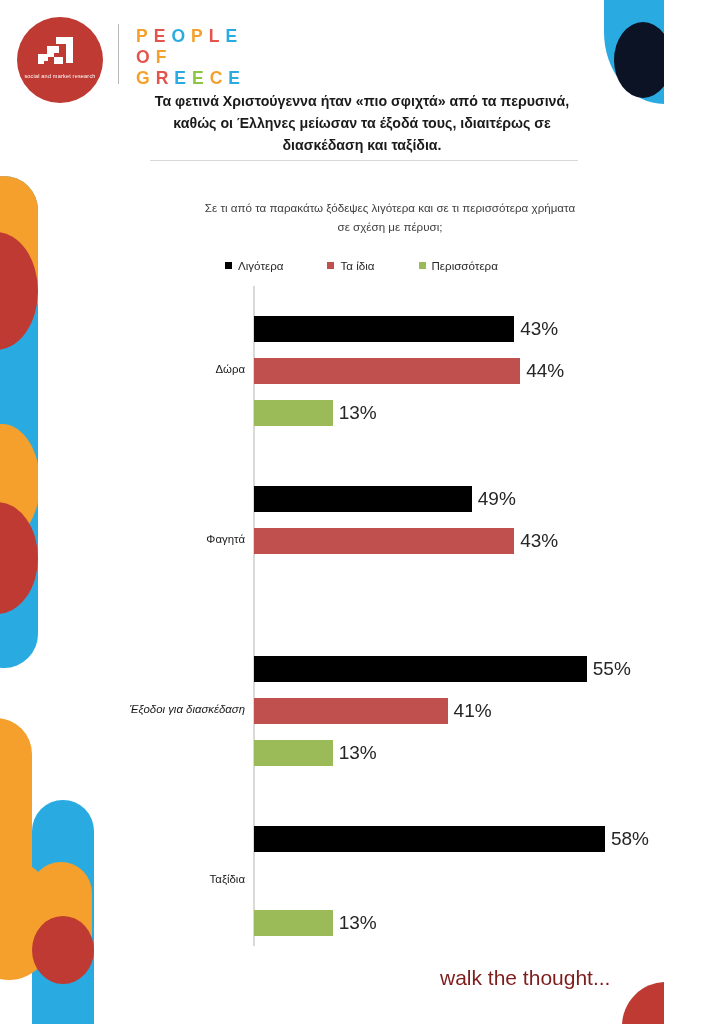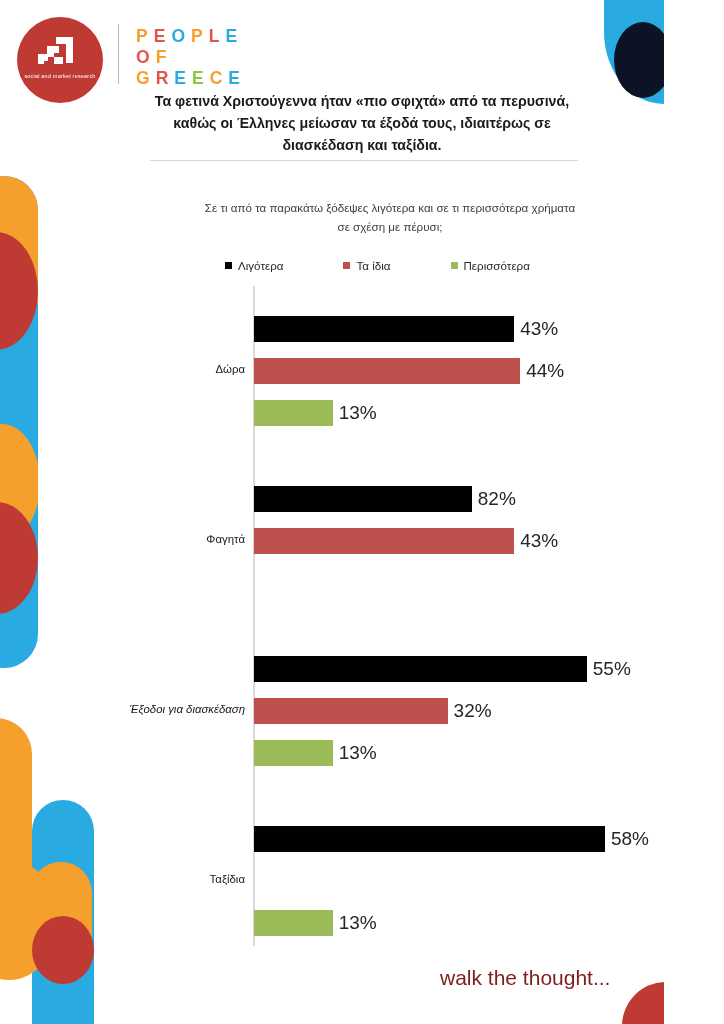--- a/index.html
+++ b/index.html
@@ -152,21 +152,21 @@
 
   
   #chart-question {
     position: absolute; left: 200px; top: 198px; width: 380px;
     text-align: center; color: #3f3f3f;
     font-size: 11.6px; line-height: 19px;
   }
 
   #legend {
     position: absolute; left: 225px; top: 259px; width: 350px;
-    display: flex; justify-content: flex-start; gap: 60px;
+    display: flex; justify-content: flex-start; gap: 44px;
     font-size: 11.6px; color: #2a2a2a;
   }
   .legend-item { display: flex; align-items: center; gap: 6px; white-space: nowrap; }
   .legend-swatch { width: 7px; height: 7px; display: inline-block; }
 
   #plot {
     position: absolute; left: 0; top: 286px; width: 724px; height: 660px;
   }
   #axis-line {
     position: absolute; left: 253px; top: 0; width: 1.5px; height: 660px;
@@ -277,36 +277,36 @@
         </div>
         <div class="bar-row" style="top: 84px; width: 168.65px;">
           <div class="bar" style="width: 78.65px; background: rgb(155, 187, 89);"></div>
           <div class="bar-value" style="left: 78.65px;">13%</div>
         </div>
       </div>
       <div class="group" style="top: 200px; height: 120px;">
         <div class="group-label" style="top: 47px;">Φαγητά</div>
         <div class="bar-row" style="top: 0px; width: 307.8px;">
           <div class="bar" style="width: 217.8px; background: rgb(0, 0, 0);"></div>
-          <div class="bar-value" style="left: 217.8px;">82%</div>
+          <div class="bar-value" style="left: 217.8px;">49%</div>
         </div>
         <div class="bar-row" style="top: 42px; width: 350.15px;">
           <div class="bar" style="width: 260.15px; background: rgb(192, 80, 77);"></div>
           <div class="bar-value" style="left: 260.15px;">43%</div>
         </div>
       </div>
       <div class="group" style="top: 370px; height: 120px;">
         <div class="group-label" style="top: 47px; font-style: italic;">Έξοδοι για διασκέδαση</div>
         <div class="bar-row" style="top: 0px; width: 422.75px;">
           <div class="bar" style="width: 332.75px; background: rgb(0, 0, 0);"></div>
           <div class="bar-value" style="left: 332.75px;">55%</div>
         </div>
         <div class="bar-row" style="top: 42px; width: 283.6px;">
           <div class="bar" style="width: 193.6px; background: rgb(192, 80, 77);"></div>
-          <div class="bar-value" style="left: 193.6px;">32%</div>
+          <div class="bar-value" style="left: 193.6px;">41%</div>
         </div>
         <div class="bar-row" style="top: 84px; width: 168.65px;">
           <div class="bar" style="width: 78.65px; background: rgb(155, 187, 89);"></div>
           <div class="bar-value" style="left: 78.65px;">13%</div>
         </div>
       </div>
       <div class="group" style="top: 540px; height: 120px;">
         <div class="group-label" style="top: 47px;">Ταξίδια</div>
         <div class="bar-row" style="top: 0px; width: 440.9px;">
           <div class="bar" style="width: 350.9px; background: rgb(0, 0, 0);"></div>

